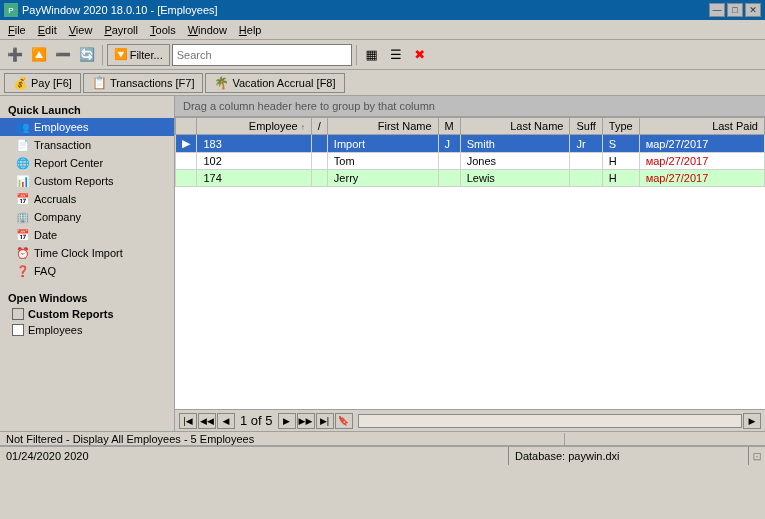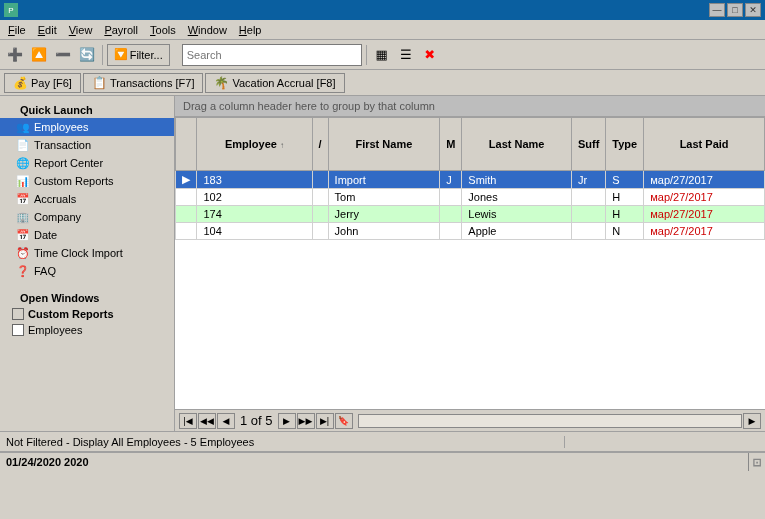--- a/index.html
+++ b/index.html
@@ -15,79 +15,80 @@
     
     .menu-bar { background: #d4d0c8; height: 20px; display: flex; align-items: center; padding: 0 2px; border-bottom: 1px solid #a0a0a0; }
     .menu-item { padding: 2px 6px; cursor: pointer; font-size: 11px; }
     .menu-item span { text-decoration: underline; }
 
     
     .toolbar { background: #d4d0c8; height: 30px; display: flex; align-items: center; padding: 2px 4px; border-bottom: 1px solid #a0a0a0; gap: 2px; }
     .tb-btn { width: 22px; height: 22px; background: #d4d0c8; border: 1px solid transparent; display: flex; align-items: center; justify-content: center; cursor: pointer; font-size: 13px; }
     .tb-separator { width: 1px; height: 20px; background: #a0a0a0; margin: 0 2px; }
     .filter-btn { display: flex; align-items: center; gap: 2px; padding: 2px 6px; background: #d4d0c8; border: 1px solid #888; cursor: pointer; height: 22px; }
-    .search-box { height: 22px; border: 1px solid #7a7a7a; padding: 1px 4px; background: white; width: 180px; font-size: 11px; margin-left: 10px; }
+    .search-box { height: 22px; border: 1px solid #7a7a7a; padding: 1px 4px; background: white; width: 180px; font-size: 11px; }
 
     
     .sec-toolbar { background: #d4d0c8; height: 26px; display: flex; align-items: center; padding: 2px 4px; border-bottom: 1px solid #a0a0a0; gap: 2px; }
     .sec-tab-btn { display: flex; align-items: center; gap: 3px; padding: 2px 8px; background: #d4d0c8; border: 1px solid #888; cursor: pointer; height: 20px; font-size: 11px; }
     .sec-tab-btn .icon { font-size: 12px; }
 
     
     .main-layout { display: flex; height: calc(519px - 20px - 20px - 30px - 26px - 22px - 20px); }
 
     
     .sidebar { width: 175px; background: #d4d0c8; border-right: 1px solid #a0a0a0; display: flex; flex-direction: column; padding: 4px 0; overflow-y: auto; flex-shrink: 0; }
-    .sidebar-section-title { font-weight: bold; padding: 4px 8px 2px 20px; font-size: 11px; }
+    .sidebar-section-title { font-weight: bold; padding: 4px 8px 2px 8px; font-size: 11px; }
     .sidebar-item { display: flex; align-items: center; gap: 4px; padding: 2px 8px 2px 16px; cursor: pointer; font-size: 11px; }
     .sidebar-item.active { background: #316ac5; color: white; }
     .sidebar-icon { width: 14px; height: 14px; display: flex; align-items: center; justify-content: center; font-size: 11px; flex-shrink: 0; }
     .sidebar-divider { height: 8px; }
     .open-item { display: flex; align-items: center; gap: 4px; padding: 2px 8px 2px 12px; cursor: pointer; font-size: 11px; }
     .open-item.active { font-weight: bold; }
     .open-item-checkbox { width: 12px; height: 12px; border: 1px solid #666; background: white; display: inline-block; flex-shrink: 0; }
     .open-item.active .open-item-checkbox { background: #d4d0c8; }
 
     
     .content { flex: 1; display: flex; flex-direction: column; background: white; overflow: hidden; }
     .drag-header { background: #bdbdbd; padding: 4px 8px; font-size: 11px; color: #555; border-bottom: 1px solid #a0a0a0; }
 
     
     .table-wrapper { flex: 1; overflow: auto; }
     table { width: 100%; border-collapse: collapse; font-size: 11px; }
     thead tr { background: #d4d0c8; }
-    th { border: 1px solid #a0a0a0; padding: 20px 6px; text-align: center; font-weight: bold; cursor: pointer; white-space: nowrap; }
+    th { border: 1px solid #a0a0a0; padding: 2px 6px; text-align: right; font-weight: normal; cursor: pointer; white-space: nowrap; }
     td { border: 1px solid #d0d0d0; padding: 2px 6px; white-space: nowrap; }
     tr.selected td { background: #316ac5; color: white; }
     tr.green td { background: #ccffcc; }
     .col-sort { font-size: 8px; color: #666; }
 
     
     .pagination { height: 22px; display: flex; align-items: center; background: #d4d0c8; border-top: 1px solid #a0a0a0; padding: 0 4px; gap: 1px; }
     .page-btn { width: 18px; height: 16px; border: 1px solid #888; background: #d4d0c8; display: flex; align-items: center; justify-content: center; cursor: pointer; font-size: 9px; }
     .page-info { font-size: 13px; padding: 0 4px; }
     .scroll-h { flex: 1; height: 14px; border: 1px solid #888; background: #e8e4dc; margin-left: 4px; }
 
     
-    .status-bar { height: 20px; display: flex; align-items: center; background: #d4d0c8; border-top: 1px solid #a0a0a0; font-size: 11px; }
+    .status-bar { height: 14px; display: flex; align-items: center; background: #d4d0c8; border-top: 1px solid #a0a0a0; font-size: 11px; }
     .status-left { flex: 1; padding: 0 6px; border-right: 1px solid #a0a0a0; }
     .status-right { padding: 0 6px; min-width: 200px; }
 
     
-    .bottom-status { height: 20px; display: flex; background: #d4d0c8; border-top: 2px solid #a0a0a0; font-size: 11px; font-weight: bold; }
+    .bottom-status { height: 20px; display: flex; background: #d4d0c8; border-top: 2px solid #a0a0a0; font-size: 11px; }
     .bottom-left { flex: 1; display: flex; align-items: center; padding: 0 6px; border-right: 1px solid #888; }
     .bottom-right { display: flex; align-items: center; padding: 0 6px; min-width: 240px; border-right: 1px solid #888; }
     .bottom-resize { width: 16px; display: flex; align-items: center; justify-content: center; color: #888; }
   </style>
 </head>
 <body>
 
 <div class="title-bar">
   <div class="title-bar-left">
     <div class="title-bar-icon">P</div>
+    <span>PayWindow 2020 18.0.10 - [Employees]</span>
   </div>
   <div class="title-bar-buttons">
     <div class="title-btn">—</div>
     <div class="title-btn">□</div>
     <div class="title-btn">✕</div>
   </div>
 </div>
 
 <div class="menu-bar">
   <div class="menu-item"><span>F</span>ile</div>
@@ -230,31 +231,20 @@
     <td style="color:black;text-align:center;"></td>
     <td style="">174</td>
     <td></td>
     <td>Jerry</td>
     <td></td>
     <td>Lewis</td>
     <td></td>
     <td>H</td>
     <td style="color:#cc0000;">мар/27/2017</td>
   </tr>
-            <tr>
-    <td style="color:black;text-align:center;"></td>
-    <td style="">104</td>
-    <td></td>
-    <td>John</td>
-    <td></td>
-    <td>Apple</td>
-    <td></td>
-    <td>N</td>
-    <td style="color:#cc0000;">мар/27/2017</td>
-  </tr>
           </tbody>
       </table>
     </div>
 
     <div class="pagination">
       <div class="page-btn">|◀</div>
       <div class="page-btn">◀◀</div>
       <div class="page-btn">◀</div>
       <span class="page-info">1 of 5</span>
       <div class="page-btn">▶</div>
@@ -267,14 +257,15 @@
   </div>
 </div>
 
 <div class="status-bar">
   <div class="status-left">Not Filtered - Display All Employees  - 5 Employees</div>
   <div class="status-right"></div>
 </div>
 
 <div class="bottom-status">
   <div class="bottom-left">01/24/2020  2020</div>
+  <div class="bottom-right">Database: paywin.dxi</div>
   <div class="bottom-resize">⊡</div>
 </div>
 
 </body></html>

